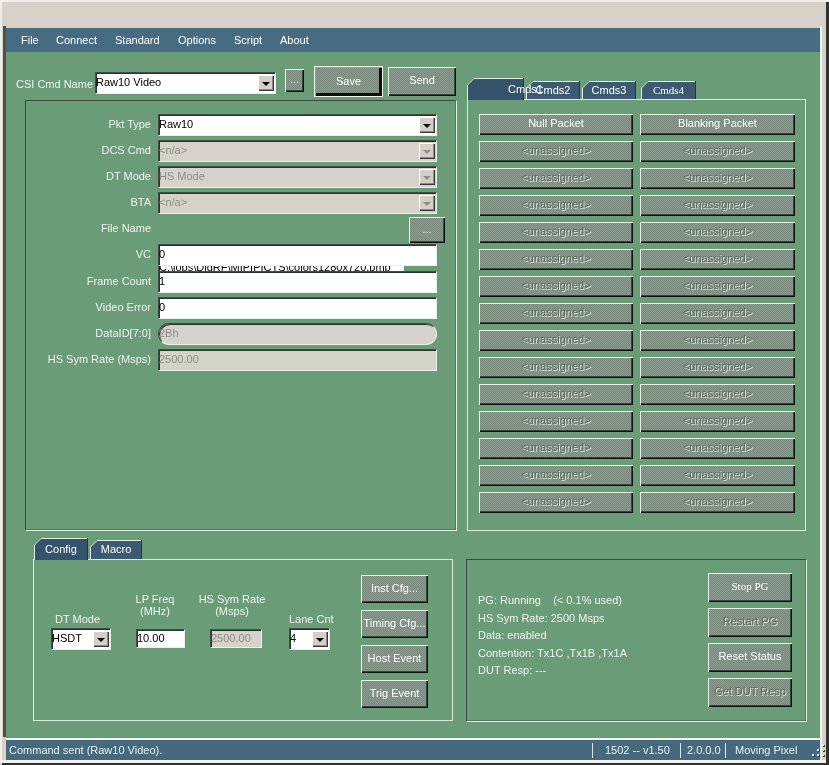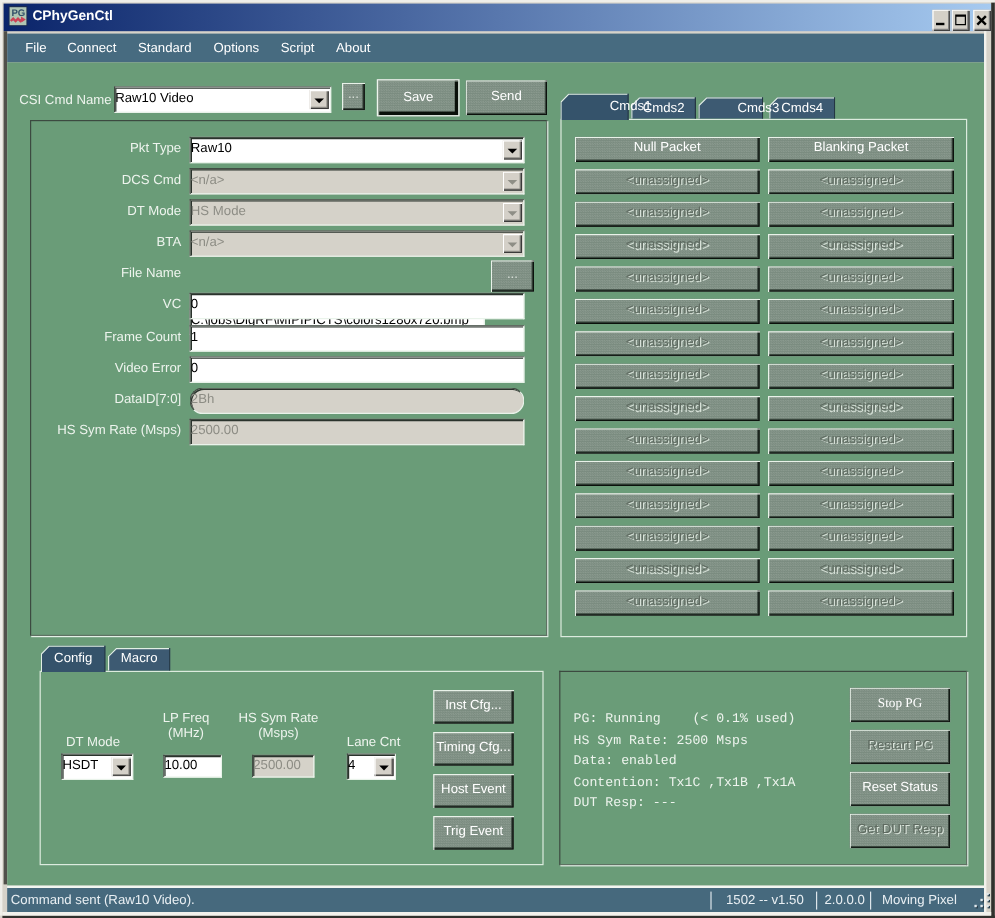--- a/index.html
+++ b/index.html
@@ -56,39 +56,20 @@
 
 #statline { position:absolute; left:6px; top:738px; width:814px; height:2px; background:#f2f5f0; }
 #statusbar { position:absolute; left:6px; top:740px; width:814px; height:20px; background:#46697d; color:#e9eff3; }
 #statusbar span { position:absolute; line-height:20px; }
 .sep { position:absolute; top:3px; width:1px; height:15px; background:#dde5ea; }
 .dot { position:absolute; width:2px; height:2px; background:#dfe7ec; box-shadow:1px 1px 0 #29414f; }
 </style>
 </head>
 <body>
 <div id="win">
-  <div id="titlebar">
-    <svg style="position:absolute;left:4px;top:2px" width="16" height="17" viewBox="0 0 16 17">
-      <rect x="0.5" y="0.5" width="15" height="16" fill="#b0c6b4" stroke="#1c2c50" stroke-width="1"></rect>
-      <text x="2.5" y="8.5" font-family="Liberation Sans" font-size="8" font-weight="bold" fill="#33506a">PG</text>
-      <path d="M2 12.5 L4 10.5 L6 12.5 L8 10.5 L10 12.5 L11.5 11" stroke="#cc4256" stroke-width="2" fill="none"></path>
-      <path d="M10.5 8.8 L14.5 11.2 L10.8 13.8 Z" fill="#cc4256"></path>
-    </svg>
-    <div id="title">CPhyGenCtl</div>
-    <div class="wbtn" id="btnmin">
-        <div class="glyphmin"></div>
-      </div>
-    <div class="wbtn" id="btnmax">
-        <div class="glyphmax"></div>
-      </div>
-    <div class="wbtn" id="btnclose">
-        <div class="glyphx1"></div>
-        <div class="glyphx2"></div>
-      </div>
-  </div>
   <div id="ldark"></div>
   <div id="menubar">
     <span style="left:15px">File</span>
     <span style="left:50px">Connect</span>
     <span style="left:109px">Standard</span>
     <span style="left:172px">Options</span>
     <span style="left:228px">Script</span>
     <span style="left:274px">About</span>
   </div>
   <div id="client"></div>
@@ -150,27 +131,27 @@
     <polygon points="0,18 0,7 7,0 54,0 54,18" fill="#3d5a72"></polygon>
     <path d="M0.5,18 L0.5,7 L7,0.5 L53,0.5" stroke="#e2efe4" stroke-width="1" fill="none"></path>
     <path d="M53.5,0 L53.5,18" stroke="#243642" stroke-width="1" fill="none"></path>
   </svg>
   <div class="tabtxt" style="left:526px; top:81px; width:54px; line-height:18px;">Cmds2</div>
   <svg class="tabsvg" style="left:582px; top:81px" width="54" height="18">
     <polygon points="0,18 0,7 7,0 54,0 54,18" fill="#3d5a72"></polygon>
     <path d="M0.5,18 L0.5,7 L7,0.5 L53,0.5" stroke="#e2efe4" stroke-width="1" fill="none"></path>
     <path d="M53.5,0 L53.5,18" stroke="#243642" stroke-width="1" fill="none"></path>
   </svg>
-  <div class="tabtxt" style="left:605px; top:81px; width:54px; line-height:18px;">Cmds3</div>
+  <div class="tabtxt" style="left:582px; top:81px; width:54px; line-height:18px;">Cmds3</div>
   <svg class="tabsvg" style="left:641px; top:81px" width="55" height="18">
     <polygon points="0,18 0,7 7,0 55,0 55,18" fill="#3d5a72"></polygon>
     <path d="M0.5,18 L0.5,7 L7,0.5 L54,0.5" stroke="#e2efe4" stroke-width="1" fill="none"></path>
     <path d="M54.5,0 L54.5,18" stroke="#243642" stroke-width="1" fill="none"></path>
   </svg>
-  <div class="tabtxt" style="left:641px; top:81px; width:55px; line-height:18px;">Cmds4</div>
+  <div class="tabtxt" style="left:641px; top:81px; width:55px; line-height:18px;font-family:Liberation Serif, serif;">Cmds4</div>
   <div class="btn" style="left:479px; top:114px; width:154px; height:21px; line-height:19px;">Null Packet</div>
   <div class="btn" style="left:640px; top:114px; width:155px; height:21px; line-height:19px;">Blanking Packet</div>
   <div class="btn dis" style="left:479px; top:141px; width:154px; height:21px; line-height:19px;">&lt;unassigned&gt;</div>
   <div class="btn dis" style="left:640px; top:141px; width:155px; height:21px; line-height:19px;">&lt;unassigned&gt;</div>
   <div class="btn dis" style="left:479px; top:168px; width:154px; height:21px; line-height:19px;">&lt;unassigned&gt;</div>
   <div class="btn dis" style="left:640px; top:168px; width:155px; height:21px; line-height:19px;">&lt;unassigned&gt;</div>
   <div class="btn dis" style="left:479px; top:195px; width:154px; height:21px; line-height:19px;">&lt;unassigned&gt;</div>
   <div class="btn dis" style="left:640px; top:195px; width:155px; height:21px; line-height:19px;">&lt;unassigned&gt;</div>
   <div class="btn dis" style="left:479px; top:222px; width:154px; height:21px; line-height:19px;">&lt;unassigned&gt;</div>
   <div class="btn dis" style="left:640px; top:222px; width:155px; height:21px; line-height:19px;">&lt;unassigned&gt;</div>
@@ -220,21 +201,21 @@
   <div class="tb dis" style="left:210px; top:629px; width:52px; height:19px; line-height:16px;">2500.00</div>
   <div class="tb" style="left:289px; top:628px; width:41px; height:22px; line-height:19px;">4<div class="arrow">
         <i></i>
       </div></div>
   <div class="btn" style="left:361px; top:575px; width:67px; height:28px; line-height:26px;">Inst Cfg...</div>
   <div class="btn" style="left:361px; top:610px; width:67px; height:28px; line-height:26px;">Timing Cfg...</div>
   <div class="btn" style="left:361px; top:645px; width:67px; height:28px; line-height:26px;">Host Event</div>
   <div class="btn" style="left:361px; top:680px; width:67px; height:28px; line-height:26px;">Trig Event</div>
 
   <div class="etched" style="left:466px; top:559px; width:340px; height:162px;"></div>
-  <div class="lbl" style="left:478px; top:592px; line-height:17.6px;font-family:Liberation Mono, monospace;">
+  <div class="lbl" style="left:478px; top:592px; line-height:17.6px;">
     PG: Running&nbsp;&nbsp;&nbsp;&nbsp;(&lt; 0.1% used)<br>
     HS Sym Rate: 2500 Msps<br>
     Data: enabled<br>
     Contention: Tx1C ,Tx1B ,Tx1A<br>
     DUT Resp: ---
   </div>
   <div class="btn" style="left:708px; top:573px; width:84px; height:29px; line-height:27px;font-family:Liberation Serif, serif;">Stop PG</div>
   <div class="btn dis" style="left:708px; top:608px; width:84px; height:29px; line-height:27px;">Restart PG</div>
   <div class="btn" style="left:708px; top:643px; width:84px; height:29px; line-height:27px;">Reset Status</div>
   <div class="btn dis" style="left:708px; top:678px; width:84px; height:29px; line-height:27px;">Get DUT Resp</div>

